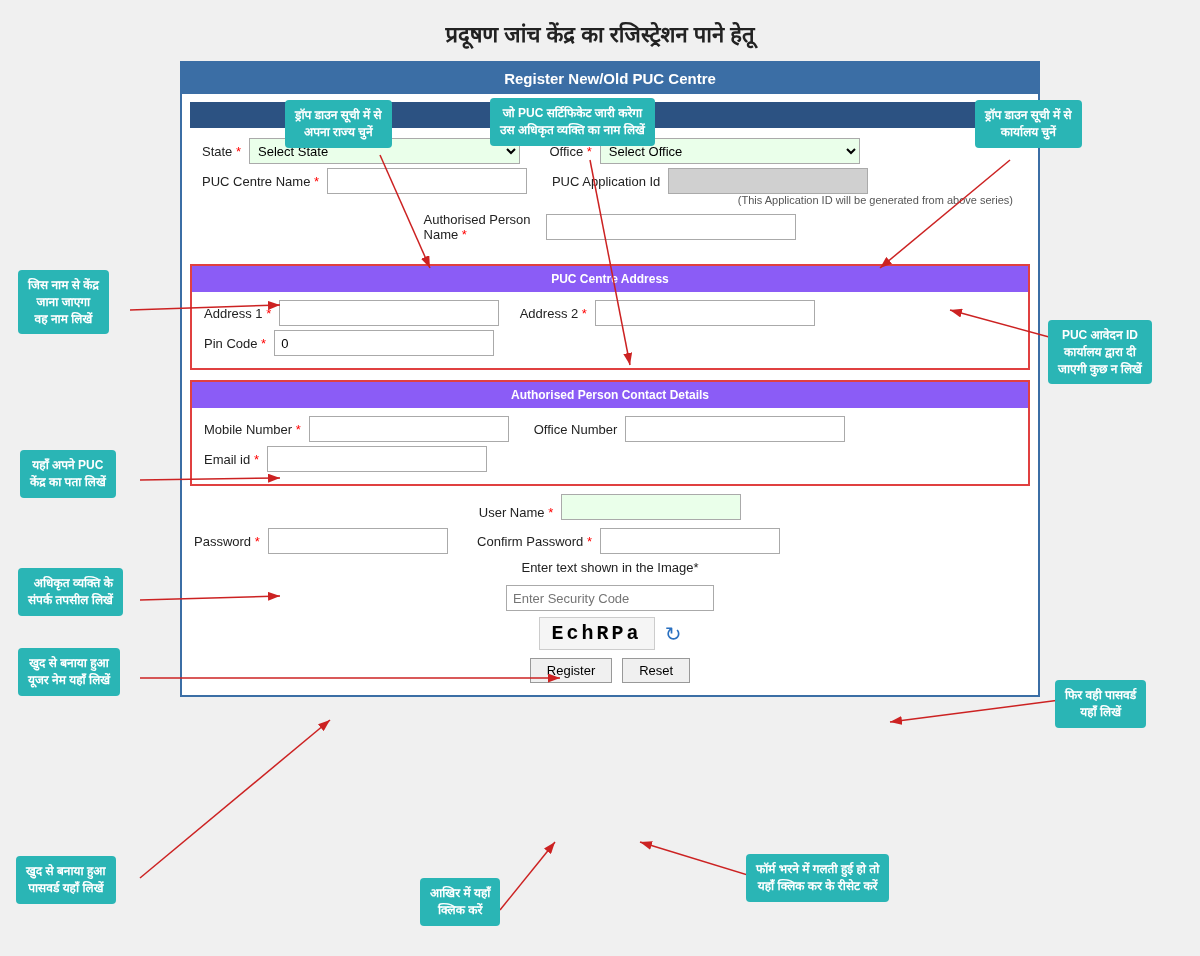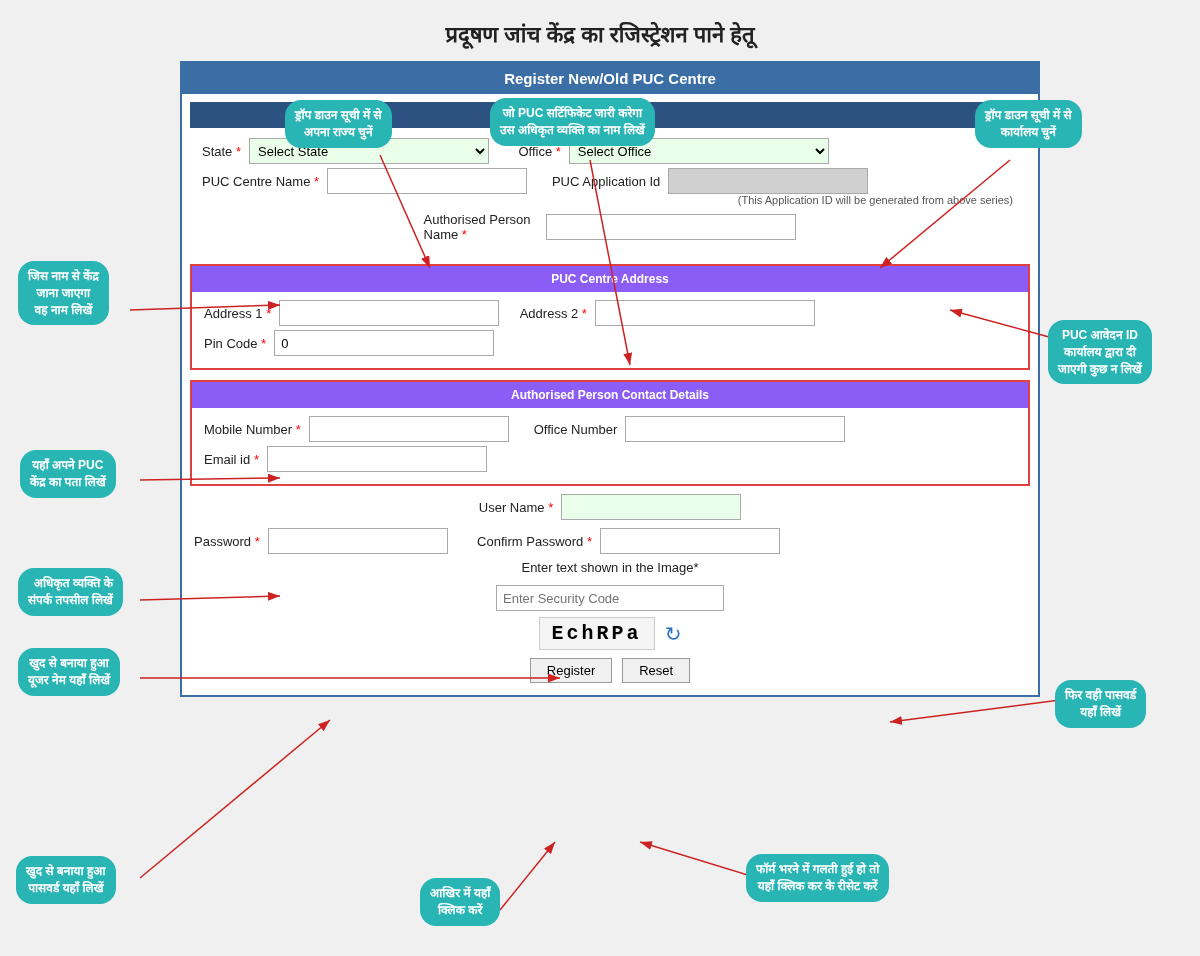--- a/index.html
+++ b/index.html
@@ -102,21 +102,21 @@
     .input-gray { background: #d0d0d0; }
 
     
     .annotation {
       position: absolute;
       background: #2ab5b5;
       color: #fff;
       font-size: 12px;
       line-height: 1.4;
       padding: 7px 10px;
-      border-radius: 16px;
+      border-radius: 4px;
       font-weight: bold;
       text-align: center;
       white-space: pre-line;
       max-width: 150px;
       z-index: 10;
     }
     .annotation::after {
       content: '';
       position: absolute;
       border: 7px solid transparent;
@@ -181,21 +181,21 @@
       font-size: 13px;
       cursor: pointer;
     }
 
     .section-inner-body {
       padding: 8px 12px;
     }
 
     .username-row {
       display: flex;
-      align-items: center;
+      align-items: flex-end;
       justify-content: center;
       gap: 8px;
       margin: 8px 0;
     }
 
     .password-row {
       display: flex;
       align-items: center;
       gap: 8px;
       margin: 6px 12px;
@@ -253,21 +253,21 @@
 
   <div class="annotation" style="top:100px;left:285px;">ड्रॉप डाउन सूची में से
 अपना राज्य चुनें</div>
 
   <div class="annotation" style="top:98px;left:490px;max-width:200px;">जो PUC सर्टिफिकेट जारी करेगा
 उस अधिकृत व्यक्ति का नाम लिखें</div>
 
   <div class="annotation" style="top:100px;left:975px;max-width:160px;">ड्रॉप डाउन सूची में से
 कार्यालय चुनें</div>
 
-  <div class="annotation" style="top:261px;left:18px;max-width:140px;">जिस नाम से केंद्र
+  <div class="annotation" style="top:270px;left:18px;max-width:140px;">जिस नाम से केंद्र
 जाना जाएगा
 वह नाम लिखें</div>
 
   <div class="annotation" style="top:320px;left:1048px;max-width:145px;">PUC आवेदन ID
 कार्यालय द्वारा दी
 जाएगी कुछ न लिखें</div>
 
   <div class="annotation" style="top:450px;left:20px;max-width:145px;">यहाँ अपने PUC
 केंद्र का पता लिखें</div>
 
@@ -298,21 +298,21 @@
       <div class="section-header">
         <span>Centre Details</span>
       </div>
       <div class="form-body">
 
         <div class="form-row">
           <label class="form-label">
             <span>State</span>
             <span class="req">*</span>
           </label>
-          <select class="form-select" style="width:240px;">
+          <select class="form-select" style="width:271px;">
             <option>Select State</option>
           </select>
           &nbsp;&nbsp;&nbsp;
           <label class="form-label">
             <span>Office</span>
             <span class="req">*</span>
           </label>
           <select class="form-select" style="width:260px;">
             <option>Select Office</option>
           </select>
@@ -419,21 +419,21 @@
         <span>Confirm Password</span>
         <span class="req">*</span>
       </label>
       <input type="password" class="form-input" style="width: 180px;">
     </div>
 
     <div class="security-row">
       <label class="form-label">
         <span>Enter text shown in the Image*</span>
       </label>
-      <input type="text" class="form-input" style="width: 228px;" placeholder="Enter Security Code">
+      <input type="text" class="form-input" style="width: 208px;" placeholder="Enter Security Code">
     </div>
 
     <div class="captcha-area">
       <div class="captcha-box">
         <span>EchRPa</span>
       </div>
       <button class="refresh-btn" title="Refresh">↻</button>
     </div>
 
     <div class="btn-row">

